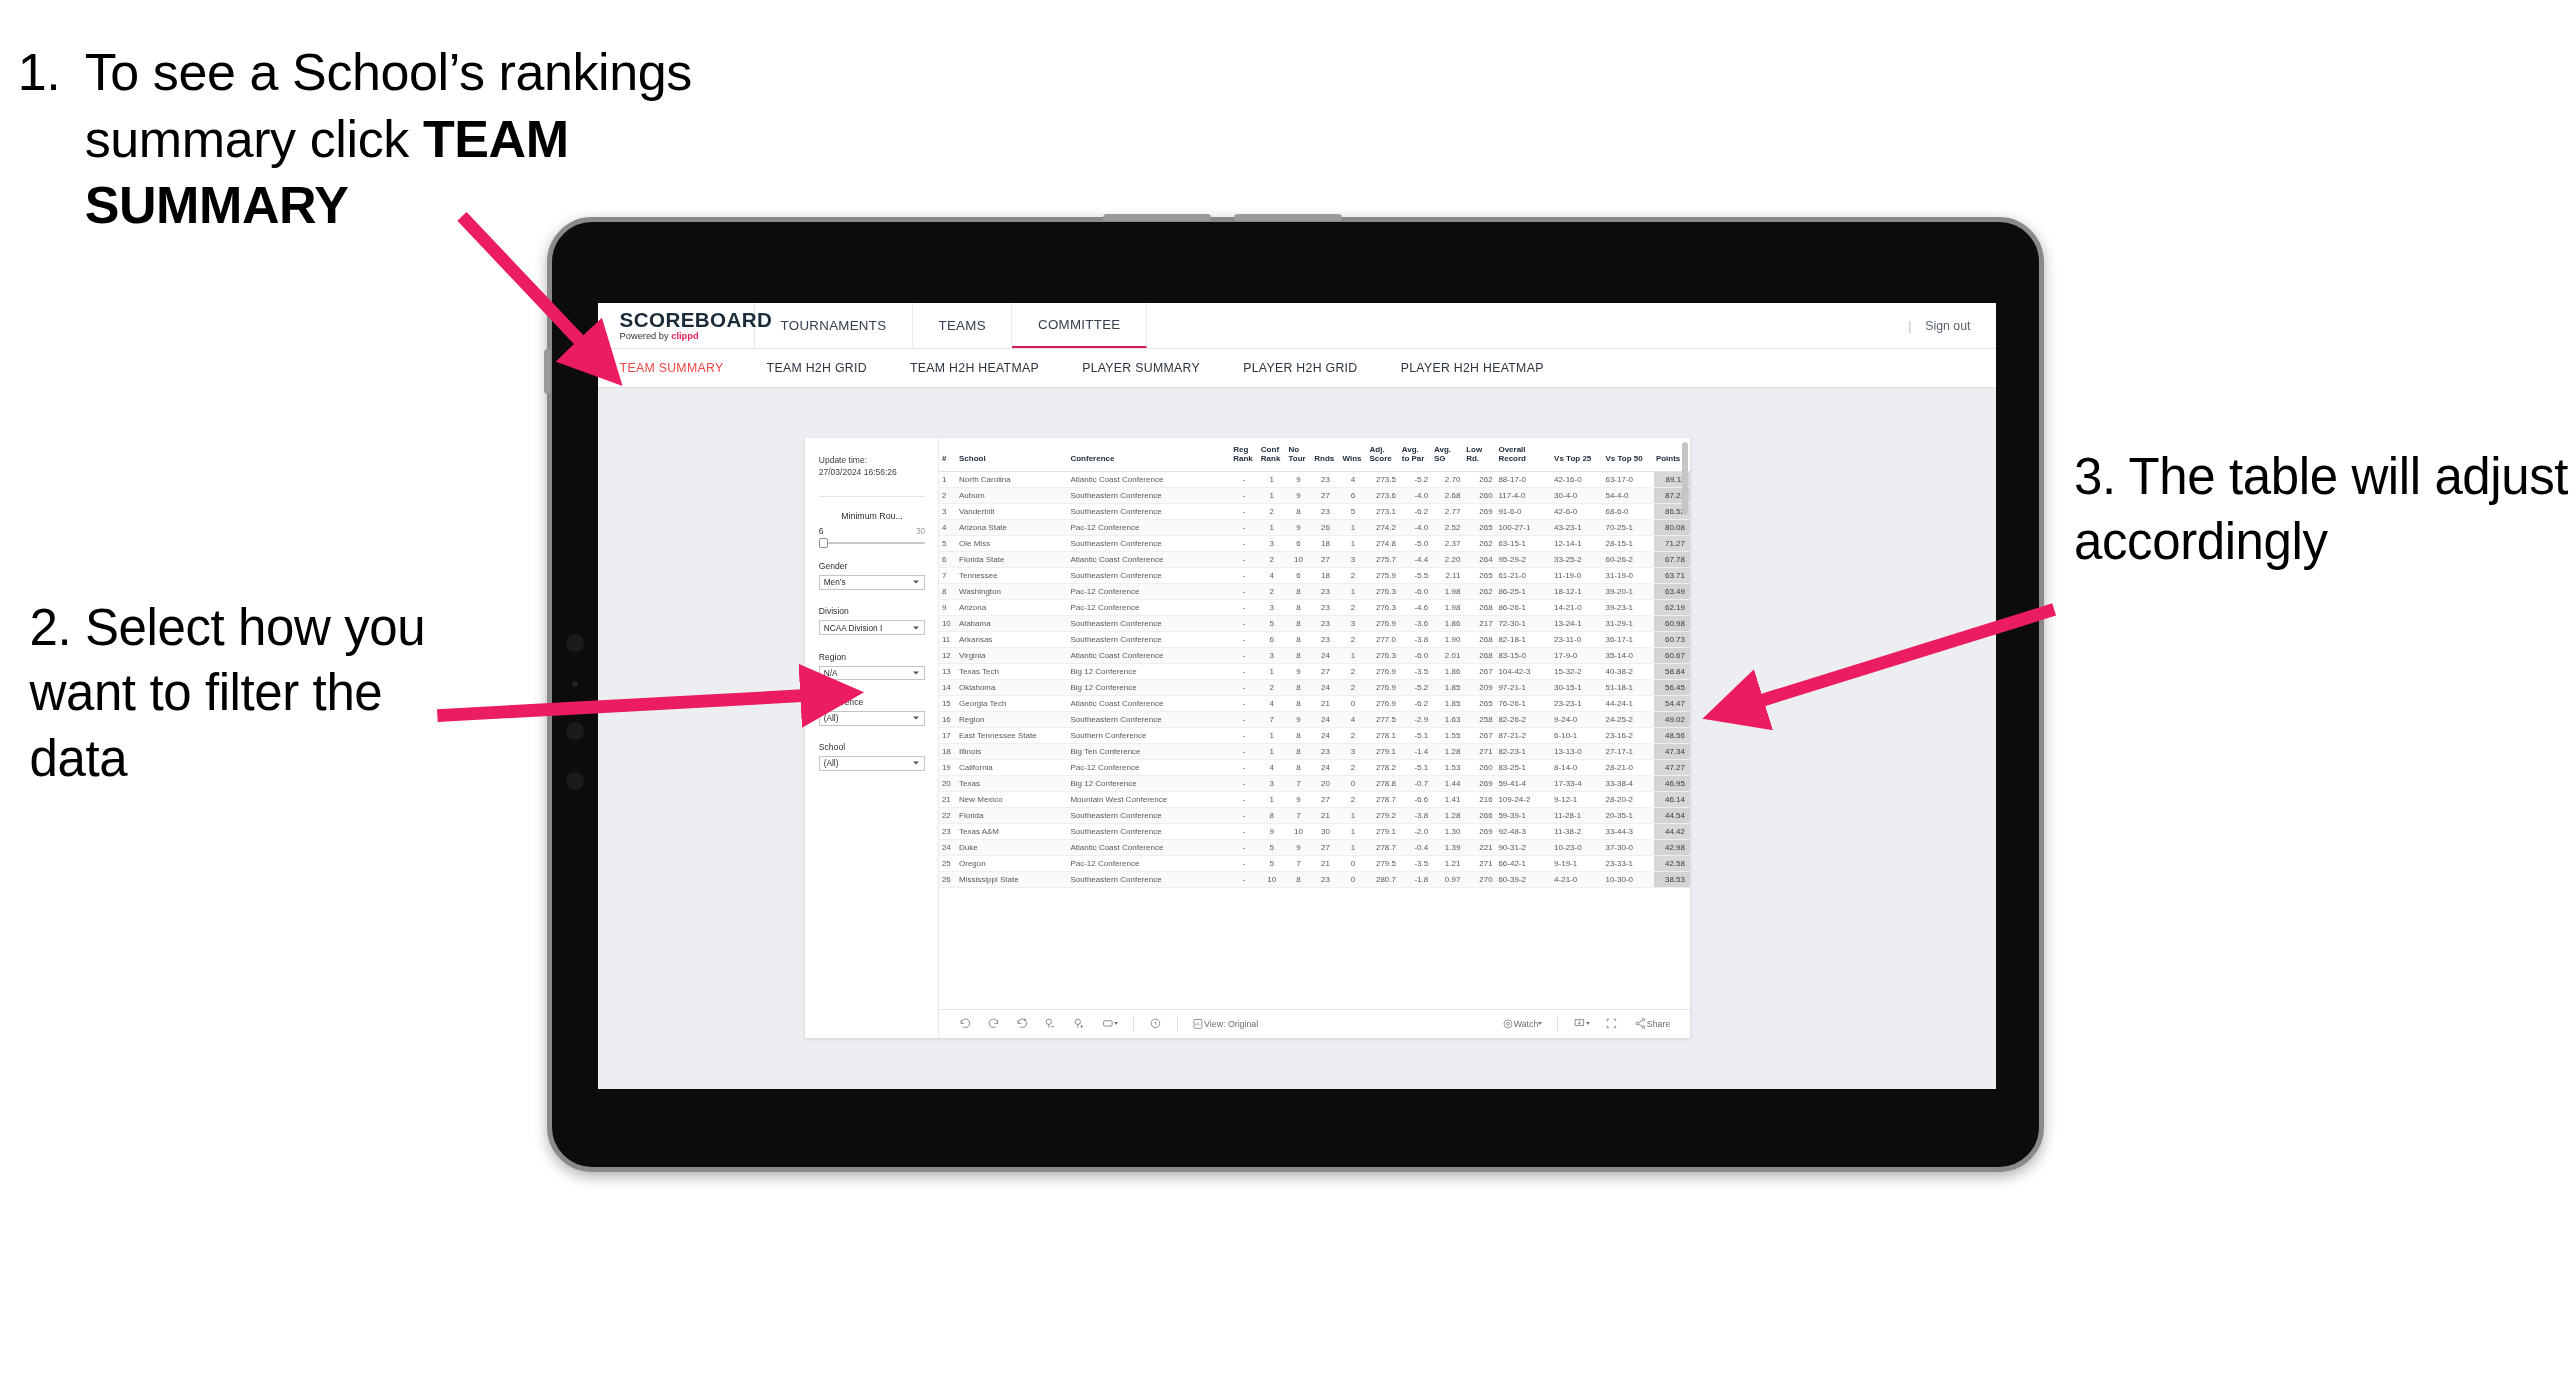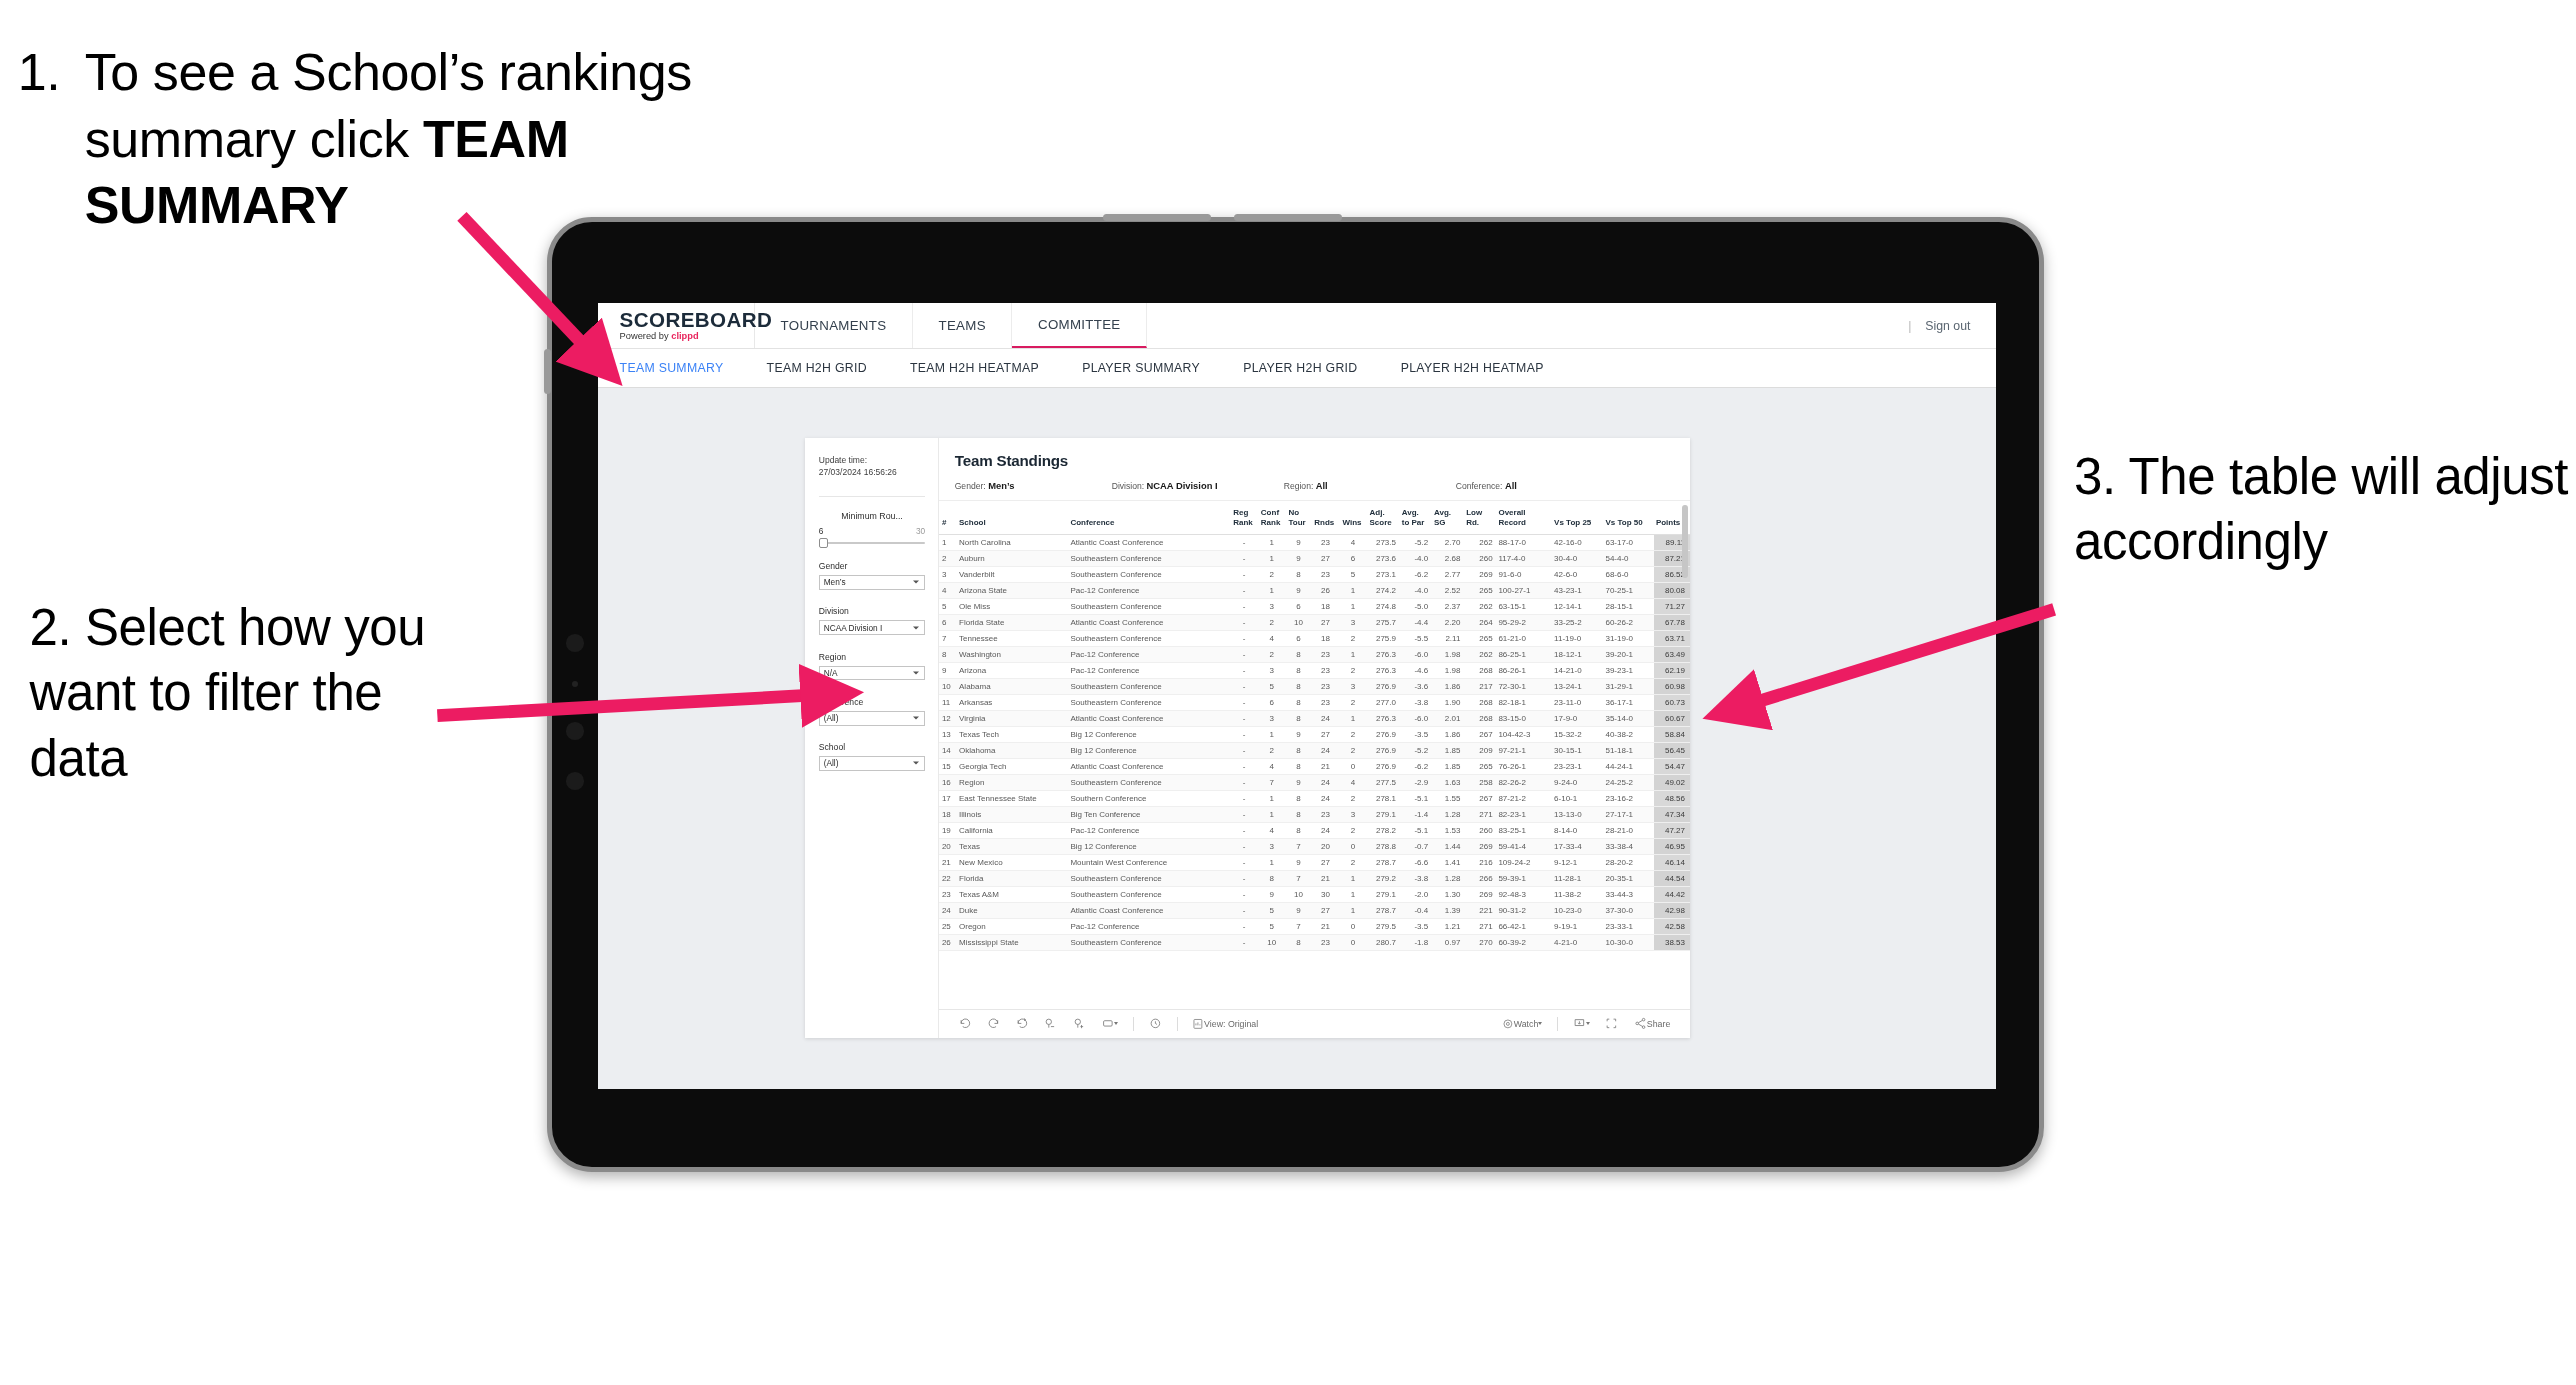--- a/index.html
+++ b/index.html
@@ -98,21 +98,21 @@
   #tabbar {
     position:absolute; left:0; top:46px; width:100%; height:39px;
     background:#fff; border-bottom:1px solid #dcdcdc;
     display:flex; align-items:center; padding-left:21.6px; gap:0;
   }
   .subtab {
     font-size:12.3px; color:#2b3540; letter-spacing:0.3px;
     padding: 0 21.6px; cursor:pointer; white-space:nowrap;
   }
   .subtab:first-child { padding-left:0; }
-  .subtab.active { color:#3b82f6;text-align:right; }
+  .subtab.active { color:#ef4444;text-align:right; }
 
   
   #dashboard {
     position:absolute; left:207px; top:135px;
     width: 885px; height: 600px;
     background:#fff;
     box-shadow: 0 1px 3.9px rgba(0,0,0,0.13);
     display:flex; flex-direction:column;
   }
   #dash-body { display:flex; flex:1; min-height:0; }
@@ -308,29 +308,20 @@
           <div class="f-block">
             <div class="f-label">School</div>
             <div class="sel">
               <span>(All)</span>
               <span class="caret"></span>
             </div>
           </div>
         </div>
 
         <div id="panel">
-          <div id="panel-head">
-            <h2>Team Standings</h2>
-            <div id="meta-row">
-              <span class="mi"><span>Gender: </span><b>Men’s</b></span>
-              <span class="mi"><span>Division: </span><b>NCAA Division I</b></span>
-              <span class="mi"><span>Region: </span><b>All</b></span>
-              <span class="mi"><span>Conference: </span><b>All</b></span>
-            </div>
-          </div>
 
           <div id="table-wrap">
             <table>
               <thead>
                 <tr>
                   <th class="c-num">#</th>
                   <th class="c-sch">School</th>
                   <th class="c-conf">Conference</th>
                   <th class="c-s">Reg Rank</th>
                   <th class="c-s">Conf Rank</th>

